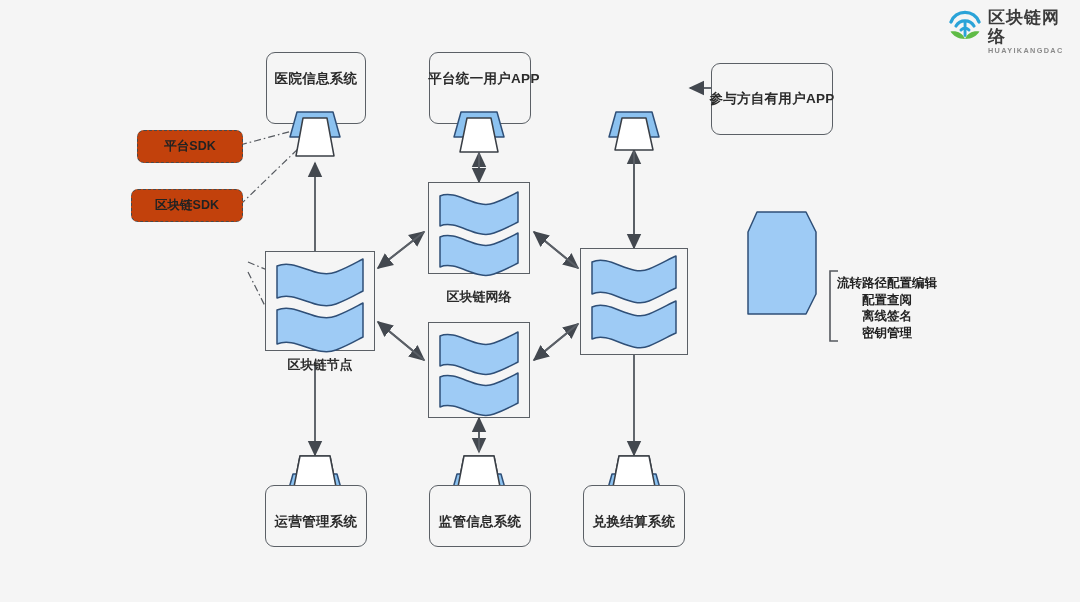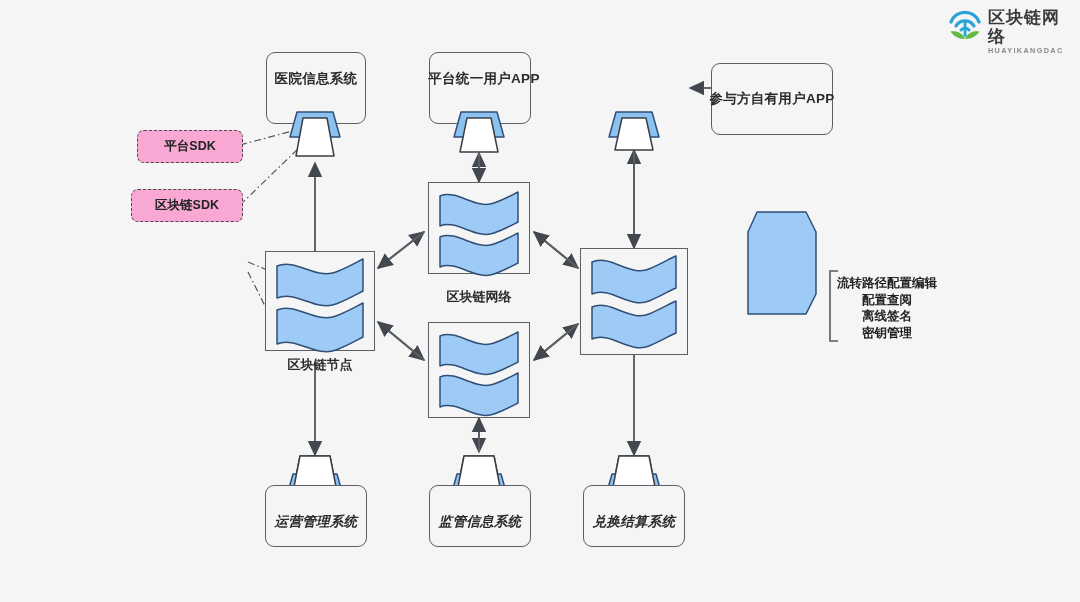--- a/index.html
+++ b/index.html
@@ -19,26 +19,26 @@
     background:#f5f5f5;
     border:1.4px solid #5b6066;
     border-radius:9px;
     display:flex;align-items:center;justify-content:center;
   }
   .sysbox span{
     font-size:13.5px;color:#2b2b2b;font-weight:700;
     letter-spacing:.3px;white-space:nowrap;
   }
   .sysbox.tall span{transform:translateY(-9px);}
-  .sysbox.btm span{transform:translateY(6px);font-style:italic;}
+  .sysbox.btm span{transform:translateY(6px);}
 
   
   .dashbox{
     position:absolute;box-sizing:border-box;
-    background:#f9a8d4;
+    background:#c2410c;
     border:1.3px dashed #4a4a4a;
     border-radius:7px;
     display:flex;align-items:center;justify-content:center;text-align:right;
   }
   .dashbox span{font-size:12.5px;color:#222;font-weight:700;white-space:nowrap;}
 
   
   .node{
     position:absolute;box-sizing:border-box;
     background:#f5f5f5;

